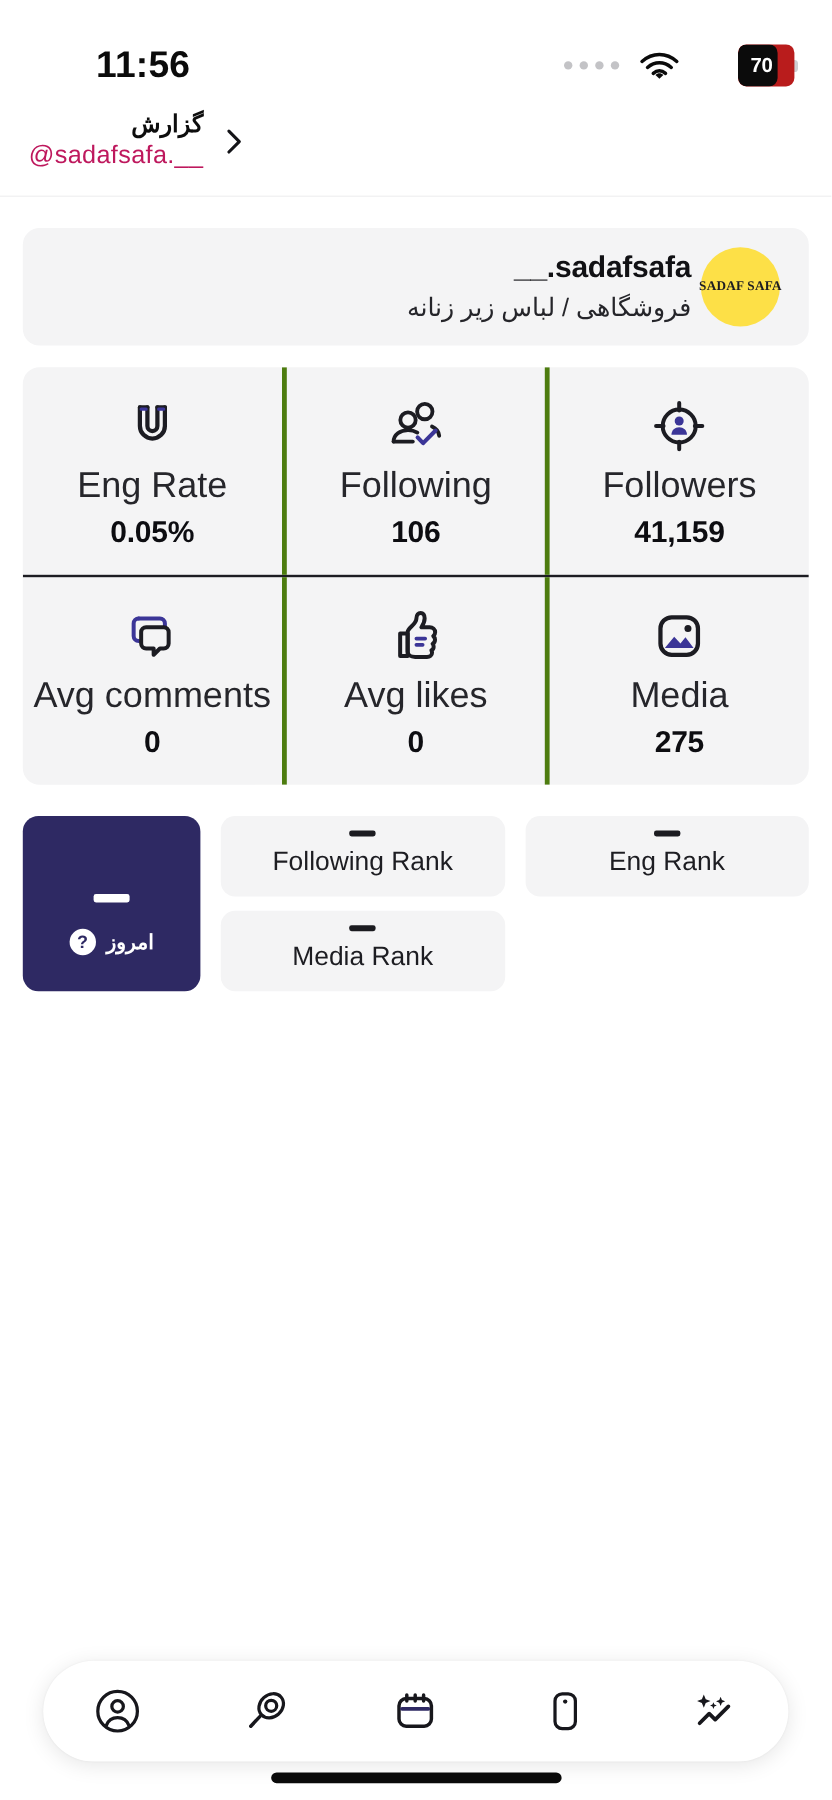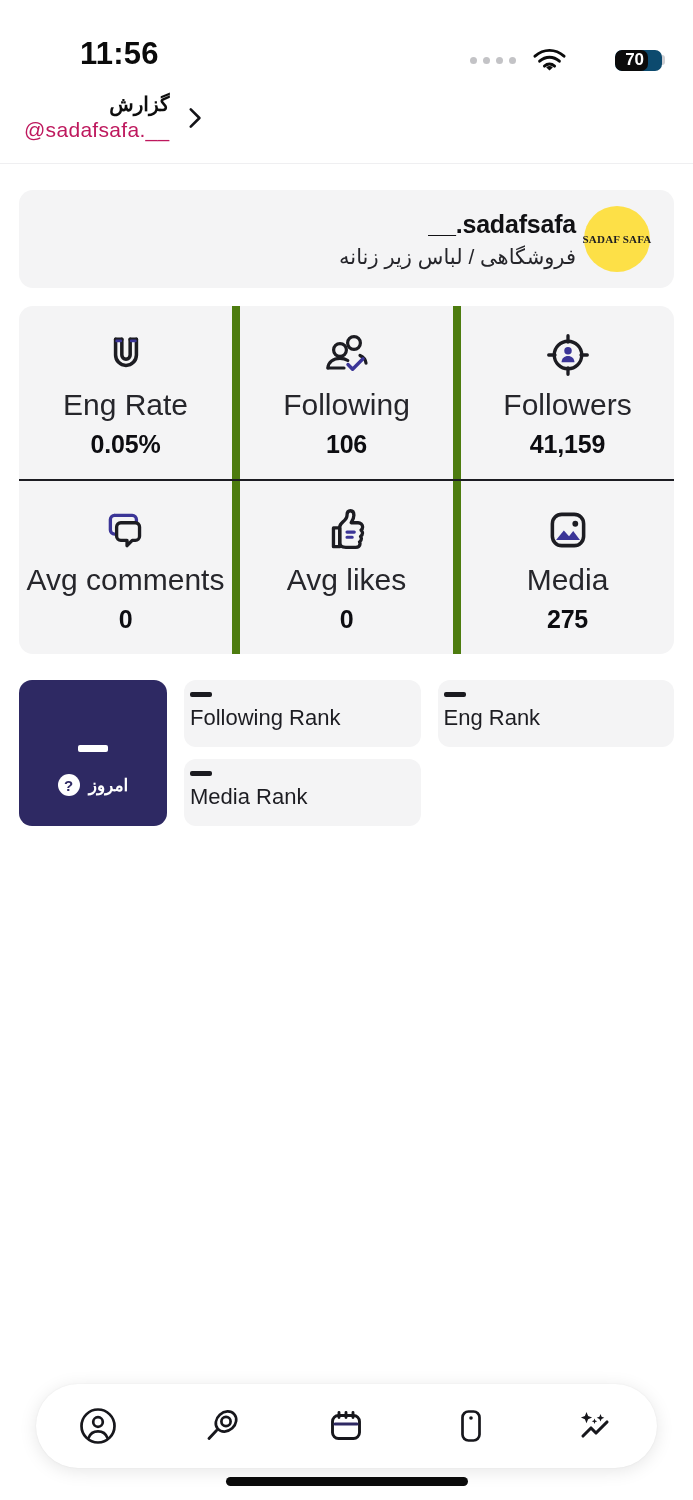--- a/index.html
+++ b/index.html
@@ -17,22 +17,22 @@
     justify-content: space-between; padding: 0 28px 0 0; gap: 32px;
   }
   .status-time {
     font-size: 31px; font-weight: 600; color: #0b0b0b;
     letter-spacing: 0.2px; margin-left: 80px;
   }
   .status-right { display: flex; align-items: center; gap: 17px; }
   .signal-dots { display: flex; gap: 6px; align-items: center; }
   .signal-dots i { width: 7px; height: 7px; border-radius: 50%; background: #c3c3c6; display: block; }
   .battery {
-    position: relative; width: 47px; height: 21px;
-    border-radius: 7px; background: #0c4a6e; overflow: hidden; margin-left: 32px;
+    position: relative; width: 47px; height: 35px;
+    border-radius: 7px; background: #b91c1c; overflow: hidden; margin-left: 32px;
   }
   .battery .fill {
     position: absolute; left: 0; top: 0; bottom: 0; width: 70%;
     background: #0b0b0b; border-radius: 7px;
   }
   .battery .pct {
     position: absolute; inset: 0; display: flex; align-items: center;
     justify-content: center; font-size: 17px; font-weight: 700;
     color: #ffffff; letter-spacing: -0.3px; padding-right: 8px;
   }
@@ -92,21 +92,21 @@
   .stats-card {
     margin-top: 18px; background: #f4f4f5; border-radius: 14px;
     overflow: hidden;
   }
   .stats-row { display: flex; }
   .stats-row.top { border-bottom: 2px solid #1c1c22; }
   .stat-cell {
     flex: 1; padding: 22px 4px 20px 4px;
     display: flex; flex-direction: column; align-items: center;
   }
-  .stats-row .stat-cell + .stat-cell { border-left: 8px solid #4d7c0f; }
+  .stats-row .stat-cell + .stat-cell { border-left: 4px solid #4d7c0f; }
   .stat-icon { height: 54px; display: flex; align-items: center; justify-content: center; }
   .stat-label { font-size: 30px; color: #26262b; margin-top: 6px; }
   .stat-value { font-size: 25px; font-weight: 700; color: #0d0d11; margin-top: 8px; letter-spacing: -0.2px; }
 
   
   .ranks { margin-top: 26px; display: flex; gap: 17px; align-items: stretch; }
   .today-card {
     width: 148px; background: #2e2963; border-radius: 13px;
     display: flex; flex-direction: column; align-items: center;
     justify-content: flex-end; padding-bottom: 30px; flex: none;
@@ -118,21 +118,21 @@
     width: 22px; height: 22px; border-radius: 50%; background: #ffffff;
     color: #2e2963; font-size: 15px; font-weight: 700;
     display: flex; align-items: center; justify-content: center;
   }
   .rank-grid {
     flex: 1; display: grid; grid-template-columns: 1fr 1fr;
     grid-template-rows: 1fr 1fr; gap: 12px 17px;
   }
   .rank-card {
     background: #f4f4f5; border-radius: 12px;
-    display: flex; flex-direction: column; align-items: flex-start;
+    display: flex; flex-direction: column; align-items: center;
     justify-content: center; padding: 12px 6px 16px 6px;
   }
   .rank-dash { width: 22px; height: 5px; background: #1b1b20; border-radius: 2px; }
   .rank-label { font-size: 22px; color: #1d1d22; margin-top: 8px; }
 
   
   .navbar {
     position: absolute; left: 36px; right: 36px; bottom: 32px;
     height: 84px; background: #ffffff; border-radius: 42px;
     display: flex; align-items: center; justify-content: space-around;

